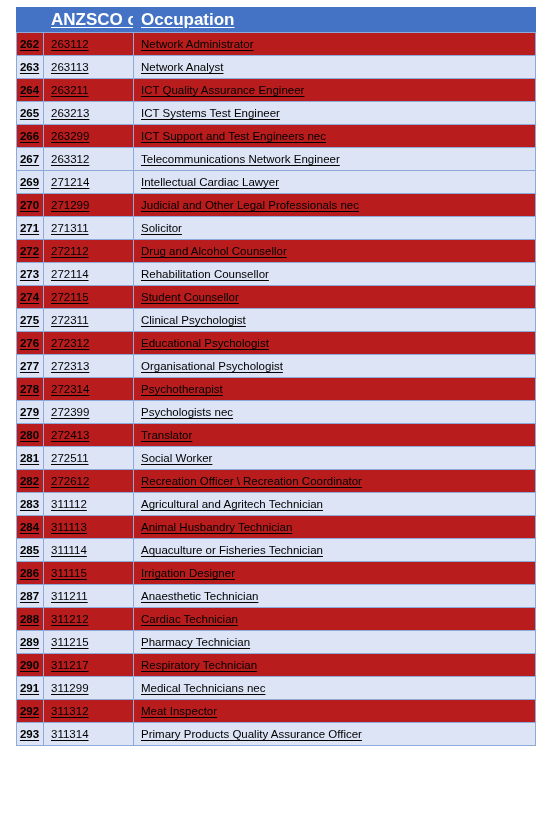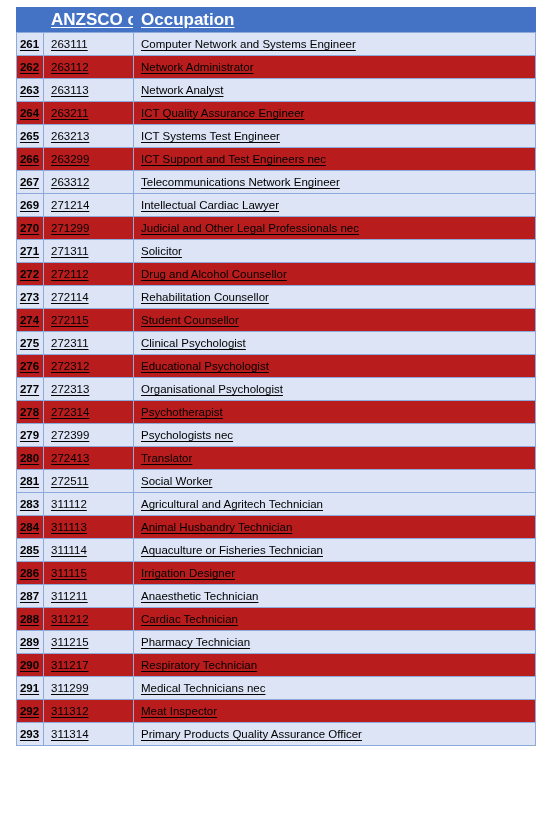--- a/index.html
+++ b/index.html
@@ -88,25 +88,20 @@
       <col class="c-occ">
     </colgroup>
     <thead>
       <tr>
         <th class="th-num"><span class="hdr-text"></span></th>
         <th><span class="hdr-text">ANZSCO code</span></th>
         <th><span class="hdr-text">Occupation</span></th>
       </tr>
     </thead>
     <tbody id="table-body">
-        <tr class="row-odd">
-          <td class="td-num"><span class="cell-text">261</span></td>
-          <td class="td-code"><span class="cell-text">263111</span></td>
-          <td class="td-occ"><span class="cell-text">Computer Network and Systems Engineer</span></td>
-        </tr>
         <tr class="row-even">
           <td class="td-num"><span class="cell-text">262</span></td>
           <td class="td-code"><span class="cell-text">263112</span></td>
           <td class="td-occ"><span class="cell-text">Network Administrator</span></td>
         </tr>
         <tr class="row-odd">
           <td class="td-num"><span class="cell-text">263</span></td>
           <td class="td-code"><span class="cell-text">263113</span></td>
           <td class="td-occ"><span class="cell-text">Network Analyst</span></td>
         </tr>
@@ -188,20 +183,25 @@
         <tr class="row-even">
           <td class="td-num"><span class="cell-text">280</span></td>
           <td class="td-code"><span class="cell-text">272413</span></td>
           <td class="td-occ"><span class="cell-text">Translator</span></td>
         </tr>
         <tr class="row-odd">
           <td class="td-num"><span class="cell-text">281</span></td>
           <td class="td-code"><span class="cell-text">272511</span></td>
           <td class="td-occ"><span class="cell-text">Social Worker</span></td>
         </tr>
+        <tr class="row-even">
+          <td class="td-num"><span class="cell-text">282</span></td>
+          <td class="td-code"><span class="cell-text">272612</span></td>
+          <td class="td-occ"><span class="cell-text">Recreation Officer \ Recreation Coordinator</span></td>
+        </tr>
         <tr class="row-odd">
           <td class="td-num"><span class="cell-text">283</span></td>
           <td class="td-code"><span class="cell-text">311112</span></td>
           <td class="td-occ"><span class="cell-text">Agricultural and Agritech Technician</span></td>
         </tr>
         <tr class="row-even">
           <td class="td-num"><span class="cell-text">284</span></td>
           <td class="td-code"><span class="cell-text">311113</span></td>
           <td class="td-occ"><span class="cell-text">Animal Husbandry Technician</span></td>
         </tr>

